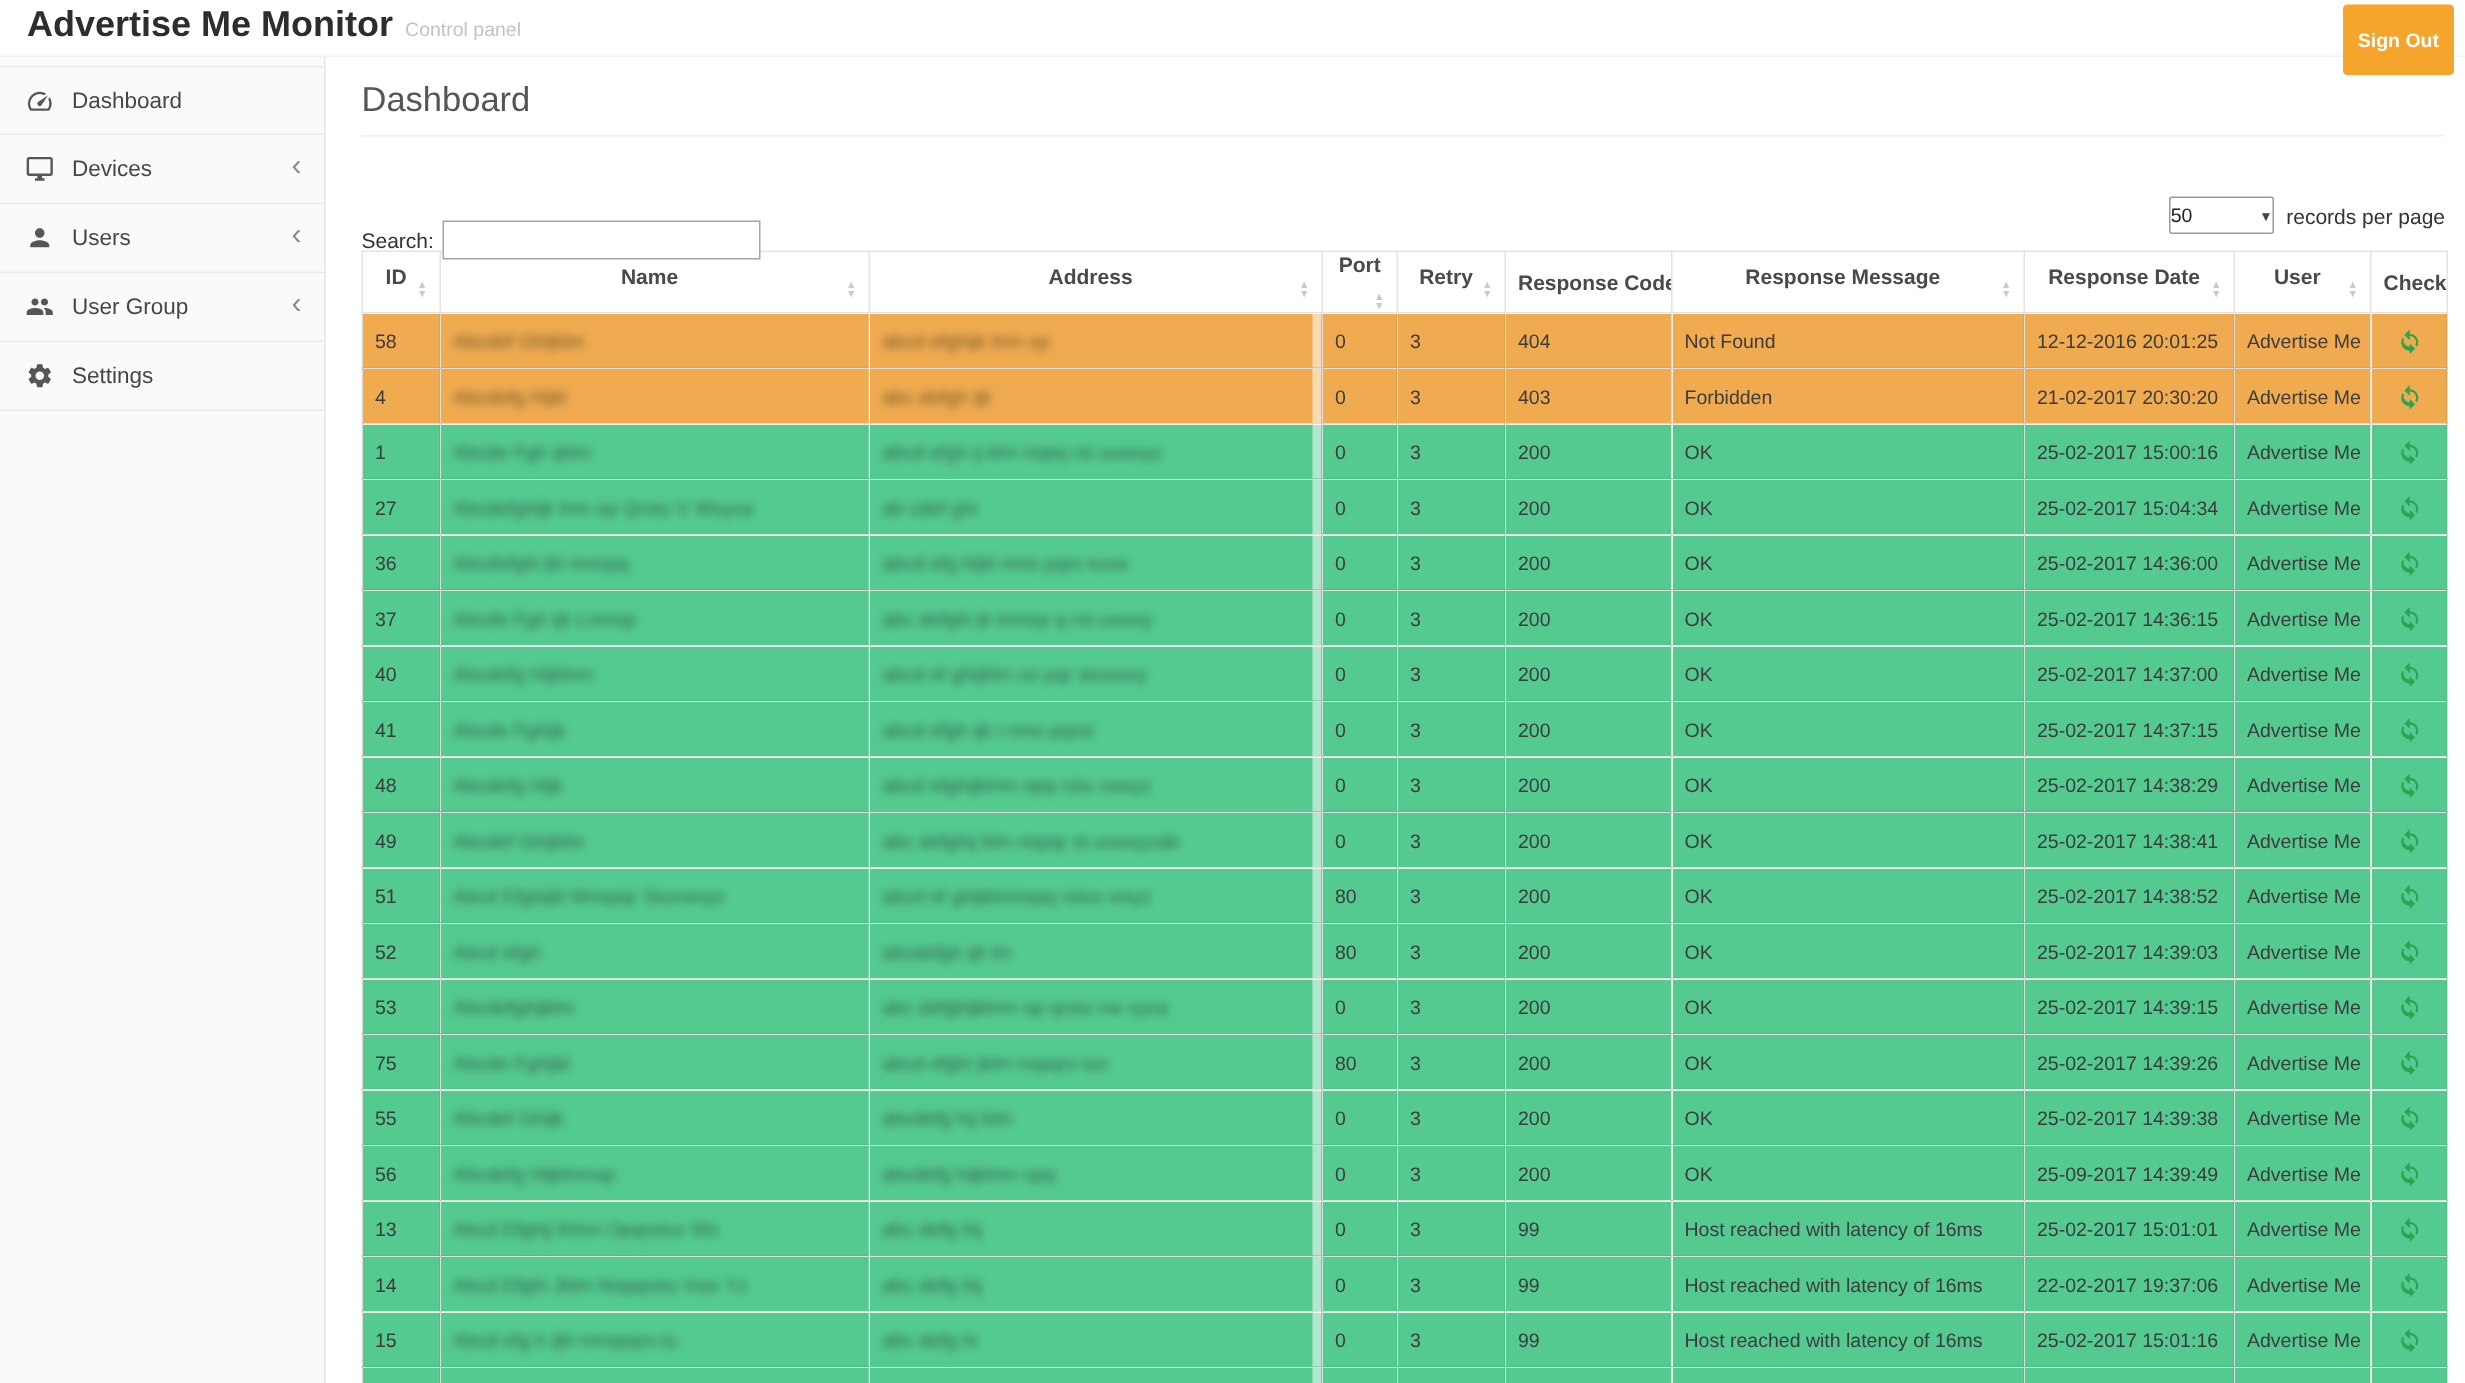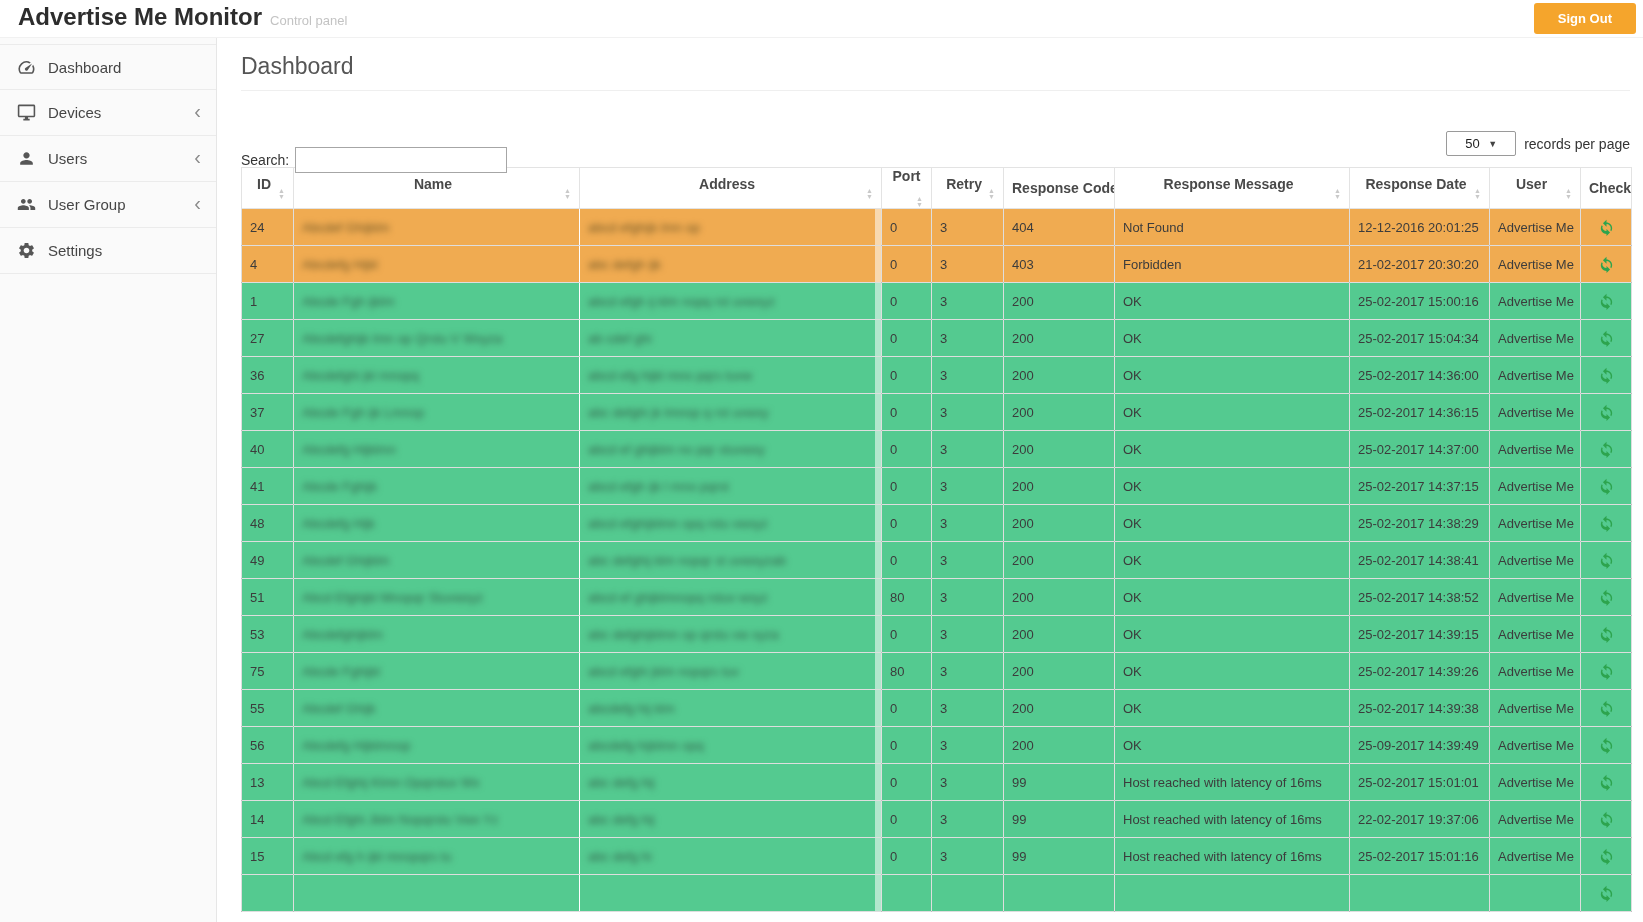--- a/index.html
+++ b/index.html
@@ -4,21 +4,21 @@
 <style>
   * { box-sizing: border-box; }
   html,body { margin:0; padding:0; width:1643px; height:922px; overflow:hidden;
               font-family:"Liberation Sans","DejaVu Sans",sans-serif; background:#fff; }
 
   
   .topbar { position:absolute; top:0; left:0; right:0; height:38px; background:#fff;
             border-bottom:1px solid #f1f1f1; z-index:10; }
   .brand { position:absolute; left:18px; top:3px; font-size:24px; font-weight:600; color:#2d2d2d; }
   .brand-sub { font-size:13px; font-weight:400; color:#c3c3c3; margin-left:8px; }
-  .signout { position:absolute; right:7px; top:3px; height:31px; padding:0 24px;
+  .signout { position:absolute; right:7px; top:3px; height:47px; padding:0 10px;
              background:var(--accent,#f5a52c); color:#fff; font-size:13px; font-weight:700;
              border:none; border-radius:3px; line-height:31px; cursor:pointer; }
 
   
   .sidebar { position:absolute; top:38px; left:0; bottom:0; width:217px;
              background:#fafafa; border-right:1px solid #e6e6e6; }
   .side-menu { margin-top:6px; }
   .side-item { height:46px; display:flex; align-items:center; padding:0 14px 0 17px;
                border-bottom:1px solid #ebebeb; color:#464646; font-size:15px;
                position:relative; cursor:pointer; }
@@ -35,21 +35,21 @@
 
   .controls { margin:40px 13px 0 23px; height:28px; position:relative; }
   .search-wrap { position:absolute; left:0; top:16px; display:flex; align-items:center;
                  font-size:14px; color:#333;justify-content:center; }
   .search-input { margin-left:6px; width:212px; height:26px; border:1px solid #a6a6a6;
                   border-radius:0; padding:0 6px; font-size:13px; }
   .pager { position:absolute; right:0; top:0; display:flex; align-items:center;
            font-size:14px; color:#333; }
   .select-box { width:70px; height:25px; border:1px solid #9a9a9a; border-radius:2px;
                 display:flex; align-items:center; justify-content:space-between;
-                padding:0 18px; margin-right:8px; font-size:13px; color:#222; cursor:pointer; background:#fff; }
+                padding:0 0; margin-right:8px; font-size:13px; color:#222; cursor:pointer; background:#fff; }
   .select-caret { font-size:9px; color:#444; }
 
   
   .tablewrap { margin:8px 0 0 23px; }
   table { border-collapse:collapse; table-layout:fixed; width:1390px; font-size:13px; color:#3c3c3c; }
   th { height:37px; text-align:center; padding:0 8px; font-size:14px; font-weight:600; color:#494949;
        border:1px solid #e3e3e3; background:#fff; white-space:nowrap; overflow:hidden; cursor:pointer; }
   th .sort { display:inline-flex; flex-direction:column; float:right; font-size:7px;
              line-height:6px; color:#c9c9c9; margin-top:12px; }
   td { height:37px; padding:0 8px; border:1px solid rgba(0,0,0,0.13);
@@ -190,21 +190,21 @@
               </span></th>
             <th class="c-user"><span>User</span><span class="sort">
                 <span>▲</span>
                 <span>▼</span>
               </span></th>
             <th class="c-check"><span>Check</span></th>
           </tr>
         </thead>
       <tbody id="body-rows">
           <tr class="warning">
-            <td class="c-id">24</td>
+            <td class="c-id">58</td>
             <td class="c-name"><span class="redacted">Abcdef Ghijklm</span></td>
             <td class="c-addr"><span class="redacted">abcd efghijk lmn op</span><span class="wipe"></span></td>
             <td class="c-port">0</td>
             <td class="c-retry">3</td>
             <td class="c-code">404</td>
             <td class="c-message">Not Found</td>
             <td class="c-date">12-12-2016 20:01:25</td>
             <td class="c-user">Advertise Me</td>
             <td class="c-check"><span class="refresh"><svg viewBox="0 0 24 24" aria-hidden="true">
                   <path d="M12 4V1L7 6l5 5V7c3.31 0 6 2.69 6 6 0 1.01-.25 1.97-.7 2.8l1.46 1.46A7.93 7.93 0 0 0 20 13c0-4.42-3.58-8-8-8zm-6 9c0-1.01.25-1.97.7-2.8L5.24 8.74A7.93 7.93 0 0 0 4 13c0 4.42 3.58 8 8 8v3l5-5-5-5v3c-3.31 0-6-2.69-6-6z"></path>
@@ -338,20 +338,34 @@
           </tr>
           <tr class="success">
             <td class="c-id">51</td>
             <td class="c-name"><span class="redacted">Abcd Efghijkl Mnopqr Stuvwxyz</span></td>
             <td class="c-addr"><span class="redacted">abcd ef ghijklmnopq rstuv wxyz</span><span class="wipe"></span></td>
             <td class="c-port">80</td>
             <td class="c-retry">3</td>
             <td class="c-code">200</td>
             <td class="c-message">OK</td>
             <td class="c-date">25-02-2017 14:38:52</td>
+            <td class="c-user">Advertise Me</td>
+            <td class="c-check"><span class="refresh"><svg viewBox="0 0 24 24" aria-hidden="true">
+                  <path d="M12 4V1L7 6l5 5V7c3.31 0 6 2.69 6 6 0 1.01-.25 1.97-.7 2.8l1.46 1.46A7.93 7.93 0 0 0 20 13c0-4.42-3.58-8-8-8zm-6 9c0-1.01.25-1.97.7-2.8L5.24 8.74A7.93 7.93 0 0 0 4 13c0 4.42 3.58 8 8 8v3l5-5-5-5v3c-3.31 0-6-2.69-6-6z"></path>
+                </svg></span></td>
+          </tr>
+          <tr class="success">
+            <td class="c-id">52</td>
+            <td class="c-name"><span class="redacted">Abcd efgh</span></td>
+            <td class="c-addr"><span class="redacted">abcdefgh ijk lm</span><span class="wipe"></span></td>
+            <td class="c-port">80</td>
+            <td class="c-retry">3</td>
+            <td class="c-code">200</td>
+            <td class="c-message">OK</td>
+            <td class="c-date">25-02-2017 14:39:03</td>
             <td class="c-user">Advertise Me</td>
             <td class="c-check"><span class="refresh"><svg viewBox="0 0 24 24" aria-hidden="true">
                   <path d="M12 4V1L7 6l5 5V7c3.31 0 6 2.69 6 6 0 1.01-.25 1.97-.7 2.8l1.46 1.46A7.93 7.93 0 0 0 20 13c0-4.42-3.58-8-8-8zm-6 9c0-1.01.25-1.97.7-2.8L5.24 8.74A7.93 7.93 0 0 0 4 13c0 4.42 3.58 8 8 8v3l5-5-5-5v3c-3.31 0-6-2.69-6-6z"></path>
                 </svg></span></td>
           </tr>
           <tr class="success">
             <td class="c-id">53</td>
             <td class="c-name"><span class="redacted">Abcdefghijklm</span></td>
             <td class="c-addr"><span class="redacted">abc defghijklmn op qrstu vw xyza</span><span class="wipe"></span></td>
             <td class="c-port">0</td>

